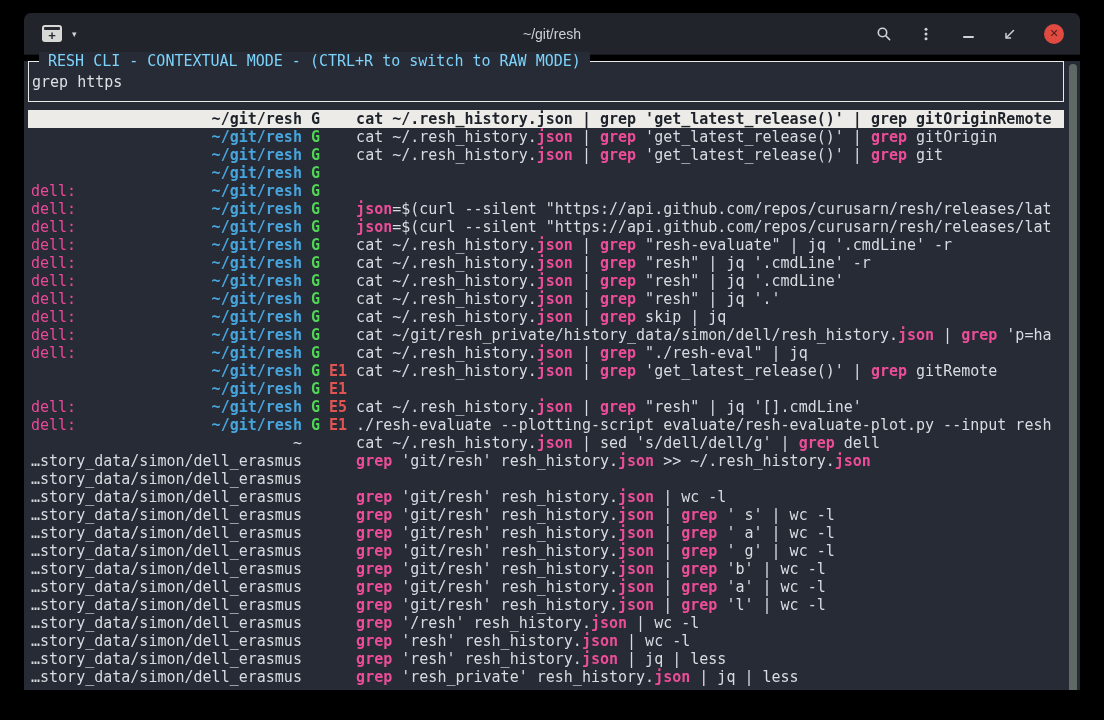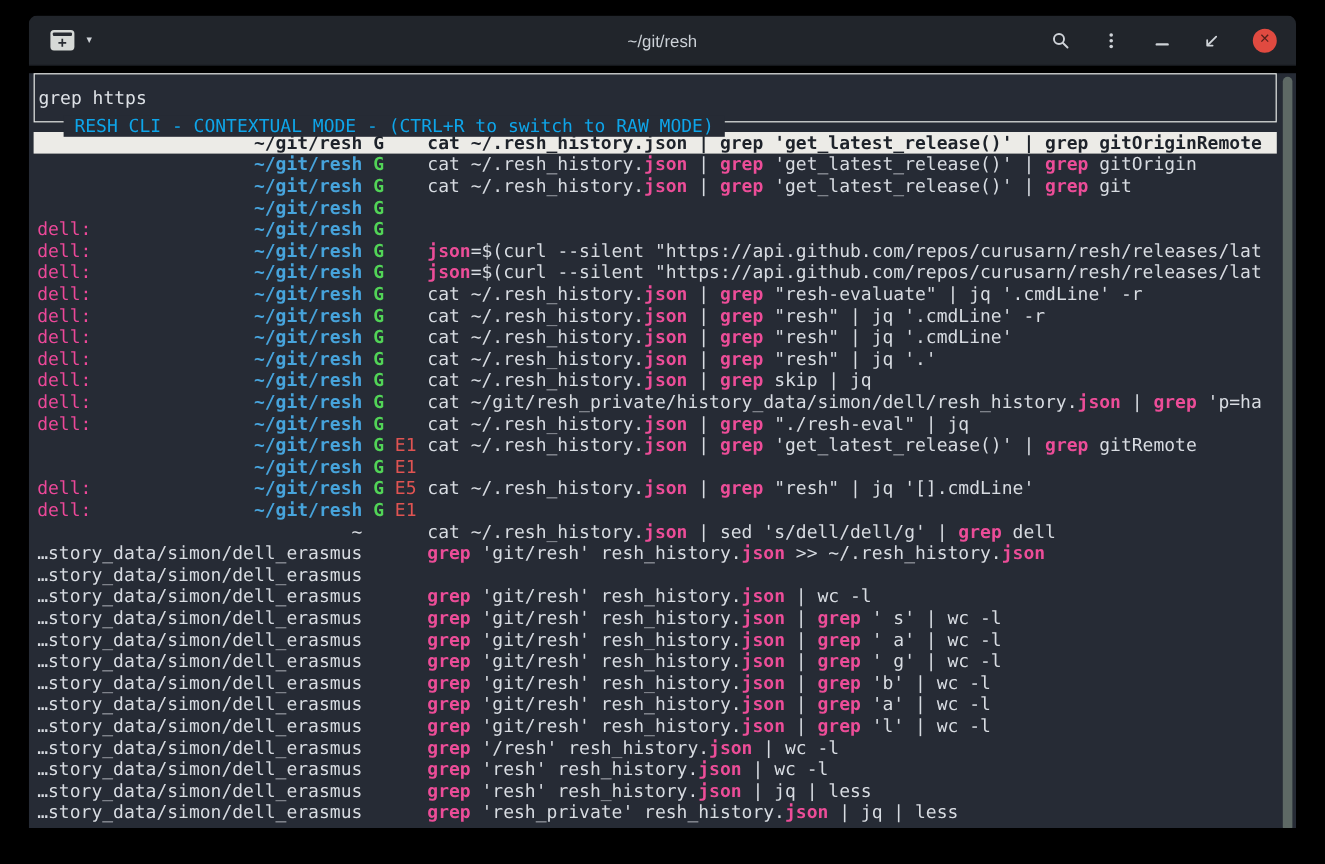--- a/index.html
+++ b/index.html
@@ -41,36 +41,36 @@
   
   .terminal {
     height:635px; background:#262b35; color:#d8dce2;
     font-size:15px; line-height:18px; position:relative;
   }
   .panel {
     position:relative; margin:6px 16px 0 4px; height:41px;
     border:1px solid #e8eae8;
   }
   .panel-title {
-    position:absolute; top:-10px; left:24px; background:#262b35;
-    padding:0 9px; color:#0ea5e9; white-space:pre;margin-top:44px;
+    position:absolute; top:-10px; left:10px; background:#262b35;
+    padding:0 9px; color:#7dd3fc; white-space:pre;
   }
   .panel-query { padding:11px 0 0 3px; color:#dde1e6; white-space:pre; }
 
   .hist { margin:8px 16px 0 4px; }
   .row {
     display:flex; height:18px; line-height:18px; white-space:pre;
     overflow:hidden; padding-left:3px; cursor:default;
   }
   .row .left { display:inline-flex; width:30ch; justify-content:space-between; flex:0 0 auto; }
   .row .host { color:#ec4899; }
   .row .path { color:#d8dce2; }
   .row .path.repo { color:#47a4dc; font-weight:bold; }
   .row .fg { color:#52d457; font-weight:bold; flex:0 0 auto; }
-  .row .fe { color:#e05452; font-weight:normal; flex:0 0 auto; }
+  .row .fe { color:#e05452; font-weight:bold; flex:0 0 auto; }
   .row .sp { flex:0 0 auto; }
   .row .cmd { flex:1 1 auto; overflow:hidden; }
   .row .match { color:#ec4d98; font-weight:bold; }
 
   .row.sel { background:#ecebe7; color:#1d222a; font-weight:bold; }
   .row.sel .host, .row.sel .path, .row.sel .path.repo,
   .row.sel .fg, .row.sel .fe, .row.sel .match { color:#1d222a; }
 
   .scrollbar {
     position:absolute; top:3px; bottom:3px; right:3px; width:8px;
@@ -136,21 +136,21 @@
         <div class="row"><span class="left"><span class="host">dell:</span><span class="path repo">~/git/resh</span></span><span class="sp"> </span><span class="fg">G</span><span class="sp"> </span><span class="fe">  </span><span class="sp"> </span><span class="cmd">cat ~/.resh_history.<span class="match">json</span> | <span class="match">grep</span> "resh-evaluate" | jq '.cmdLine' -r</span></div>
         <div class="row"><span class="left"><span class="host">dell:</span><span class="path repo">~/git/resh</span></span><span class="sp"> </span><span class="fg">G</span><span class="sp"> </span><span class="fe">  </span><span class="sp"> </span><span class="cmd">cat ~/.resh_history.<span class="match">json</span> | <span class="match">grep</span> "resh" | jq '.cmdLine' -r</span></div>
         <div class="row"><span class="left"><span class="host">dell:</span><span class="path repo">~/git/resh</span></span><span class="sp"> </span><span class="fg">G</span><span class="sp"> </span><span class="fe">  </span><span class="sp"> </span><span class="cmd">cat ~/.resh_history.<span class="match">json</span> | <span class="match">grep</span> "resh" | jq '.cmdLine'</span></div>
         <div class="row"><span class="left"><span class="host">dell:</span><span class="path repo">~/git/resh</span></span><span class="sp"> </span><span class="fg">G</span><span class="sp"> </span><span class="fe">  </span><span class="sp"> </span><span class="cmd">cat ~/.resh_history.<span class="match">json</span> | <span class="match">grep</span> "resh" | jq '.'</span></div>
         <div class="row"><span class="left"><span class="host">dell:</span><span class="path repo">~/git/resh</span></span><span class="sp"> </span><span class="fg">G</span><span class="sp"> </span><span class="fe">  </span><span class="sp"> </span><span class="cmd">cat ~/.resh_history.<span class="match">json</span> | <span class="match">grep</span> skip | jq</span></div>
         <div class="row"><span class="left"><span class="host">dell:</span><span class="path repo">~/git/resh</span></span><span class="sp"> </span><span class="fg">G</span><span class="sp"> </span><span class="fe">  </span><span class="sp"> </span><span class="cmd">cat ~/git/resh_private/history_data/simon/dell/resh_history.<span class="match">json</span> | <span class="match">grep</span> 'p=ha</span></div>
         <div class="row"><span class="left"><span class="host">dell:</span><span class="path repo">~/git/resh</span></span><span class="sp"> </span><span class="fg">G</span><span class="sp"> </span><span class="fe">  </span><span class="sp"> </span><span class="cmd">cat ~/.resh_history.<span class="match">json</span> | <span class="match">grep</span> "./resh-eval" | jq</span></div>
         <div class="row"><span class="left"><span class="host"></span><span class="path repo">~/git/resh</span></span><span class="sp"> </span><span class="fg">G</span><span class="sp"> </span><span class="fe">E1</span><span class="sp"> </span><span class="cmd">cat ~/.resh_history.<span class="match">json</span> | <span class="match">grep</span> 'get_latest_release()' | <span class="match">grep</span> gitRemote</span></div>
         <div class="row"><span class="left"><span class="host"></span><span class="path repo">~/git/resh</span></span><span class="sp"> </span><span class="fg">G</span><span class="sp"> </span><span class="fe">E1</span><span class="sp"> </span></div>
         <div class="row"><span class="left"><span class="host">dell:</span><span class="path repo">~/git/resh</span></span><span class="sp"> </span><span class="fg">G</span><span class="sp"> </span><span class="fe">E5</span><span class="sp"> </span><span class="cmd">cat ~/.resh_history.<span class="match">json</span> | <span class="match">grep</span> "resh" | jq '[].cmdLine'</span></div>
-        <div class="row"><span class="left"><span class="host">dell:</span><span class="path repo">~/git/resh</span></span><span class="sp"> </span><span class="fg">G</span><span class="sp"> </span><span class="fe">E1</span><span class="sp"> </span></div>
+        <div class="row"><span class="left"><span class="host">dell:</span><span class="path repo">~/git/resh</span></span><span class="sp"> </span><span class="fg">G</span><span class="sp"> </span><span class="fe">E1</span><span class="sp"> </span><span class="cmd">./resh-evaluate --plotting-script evaluate/resh-evaluate-plot.py --input resh</span></div>
         <div class="row"><span class="left"><span class="host"></span><span class="path plain">~</span></span><span class="sp"> </span><span class="fg"> </span><span class="sp"> </span><span class="fe">  </span><span class="sp"> </span><span class="cmd">cat ~/.resh_history.<span class="match">json</span> | sed 's/dell/dell/g' | <span class="match">grep</span> dell</span></div>
         <div class="row"><span class="left"><span class="host"></span><span class="path plain">…story_data/simon/dell_erasmus</span></span><span class="sp"> </span><span class="fg"> </span><span class="sp"> </span><span class="fe">  </span><span class="sp"> </span><span class="cmd"><span class="match">grep</span> 'git/resh' resh_history.<span class="match">json</span> &gt;&gt; ~/.resh_history.<span class="match">json</span></span></div>
         <div class="row"><span class="left"><span class="host"></span><span class="path plain">…story_data/simon/dell_erasmus</span></span><span class="sp"> </span><span class="fg"> </span><span class="sp"> </span><span class="fe">  </span><span class="sp"> </span></div>
         <div class="row"><span class="left"><span class="host"></span><span class="path plain">…story_data/simon/dell_erasmus</span></span><span class="sp"> </span><span class="fg"> </span><span class="sp"> </span><span class="fe">  </span><span class="sp"> </span><span class="cmd"><span class="match">grep</span> 'git/resh' resh_history.<span class="match">json</span> | wc -l</span></div>
         <div class="row"><span class="left"><span class="host"></span><span class="path plain">…story_data/simon/dell_erasmus</span></span><span class="sp"> </span><span class="fg"> </span><span class="sp"> </span><span class="fe">  </span><span class="sp"> </span><span class="cmd"><span class="match">grep</span> 'git/resh' resh_history.<span class="match">json</span> | <span class="match">grep</span> ' s' | wc -l</span></div>
         <div class="row"><span class="left"><span class="host"></span><span class="path plain">…story_data/simon/dell_erasmus</span></span><span class="sp"> </span><span class="fg"> </span><span class="sp"> </span><span class="fe">  </span><span class="sp"> </span><span class="cmd"><span class="match">grep</span> 'git/resh' resh_history.<span class="match">json</span> | <span class="match">grep</span> ' a' | wc -l</span></div>
         <div class="row"><span class="left"><span class="host"></span><span class="path plain">…story_data/simon/dell_erasmus</span></span><span class="sp"> </span><span class="fg"> </span><span class="sp"> </span><span class="fe">  </span><span class="sp"> </span><span class="cmd"><span class="match">grep</span> 'git/resh' resh_history.<span class="match">json</span> | <span class="match">grep</span> ' g' | wc -l</span></div>
         <div class="row"><span class="left"><span class="host"></span><span class="path plain">…story_data/simon/dell_erasmus</span></span><span class="sp"> </span><span class="fg"> </span><span class="sp"> </span><span class="fe">  </span><span class="sp"> </span><span class="cmd"><span class="match">grep</span> 'git/resh' resh_history.<span class="match">json</span> | <span class="match">grep</span> 'b' | wc -l</span></div>
         <div class="row"><span class="left"><span class="host"></span><span class="path plain">…story_data/simon/dell_erasmus</span></span><span class="sp"> </span><span class="fg"> </span><span class="sp"> </span><span class="fe">  </span><span class="sp"> </span><span class="cmd"><span class="match">grep</span> 'git/resh' resh_history.<span class="match">json</span> | <span class="match">grep</span> 'a' | wc -l</span></div>
         <div class="row"><span class="left"><span class="host"></span><span class="path plain">…story_data/simon/dell_erasmus</span></span><span class="sp"> </span><span class="fg"> </span><span class="sp"> </span><span class="fe">  </span><span class="sp"> </span><span class="cmd"><span class="match">grep</span> 'git/resh' resh_history.<span class="match">json</span> | <span class="match">grep</span> 'l' | wc -l</span></div>

